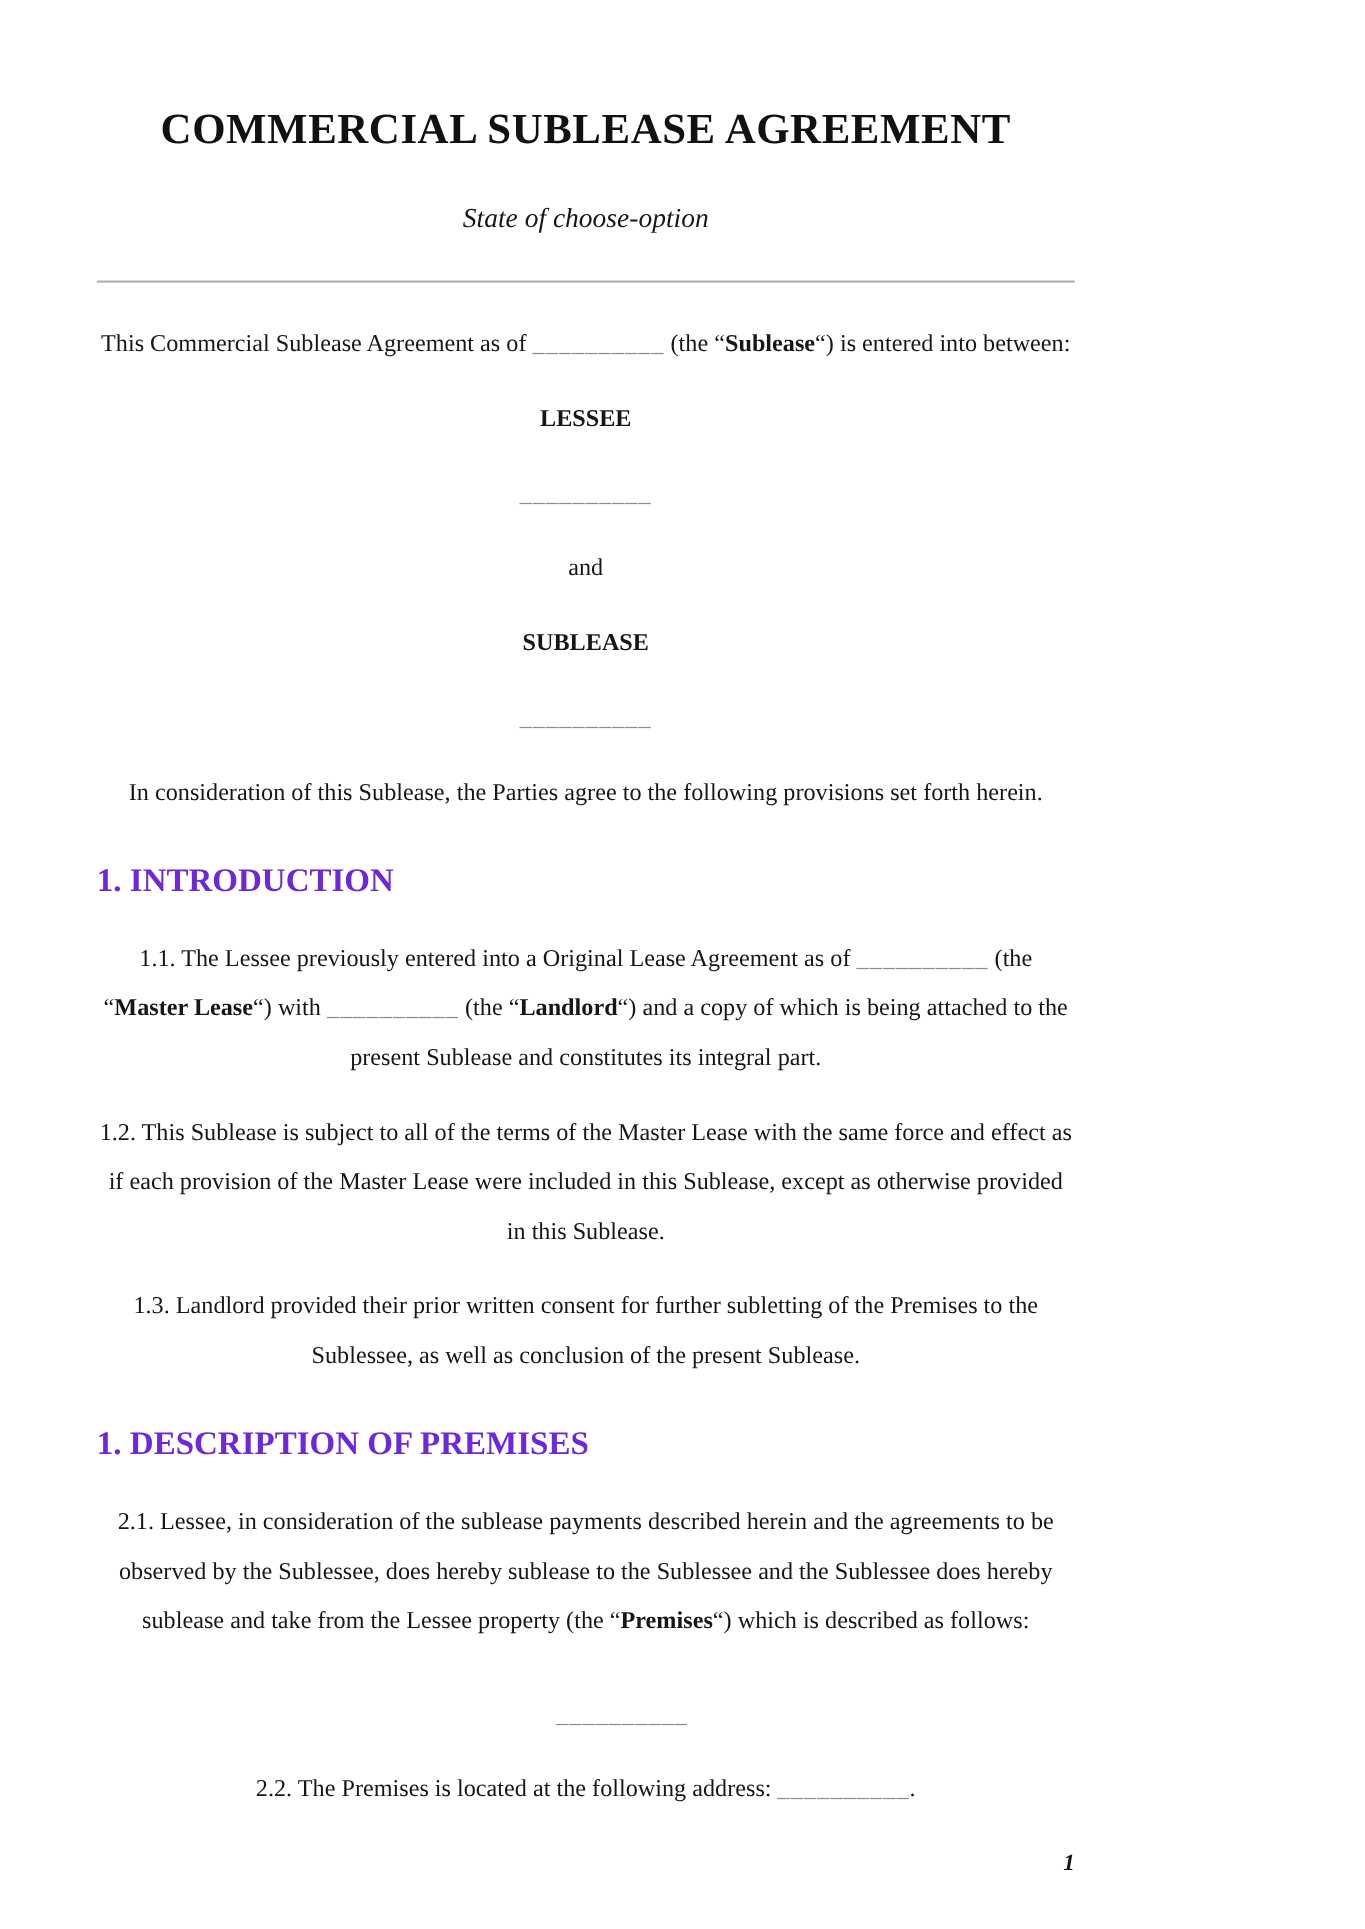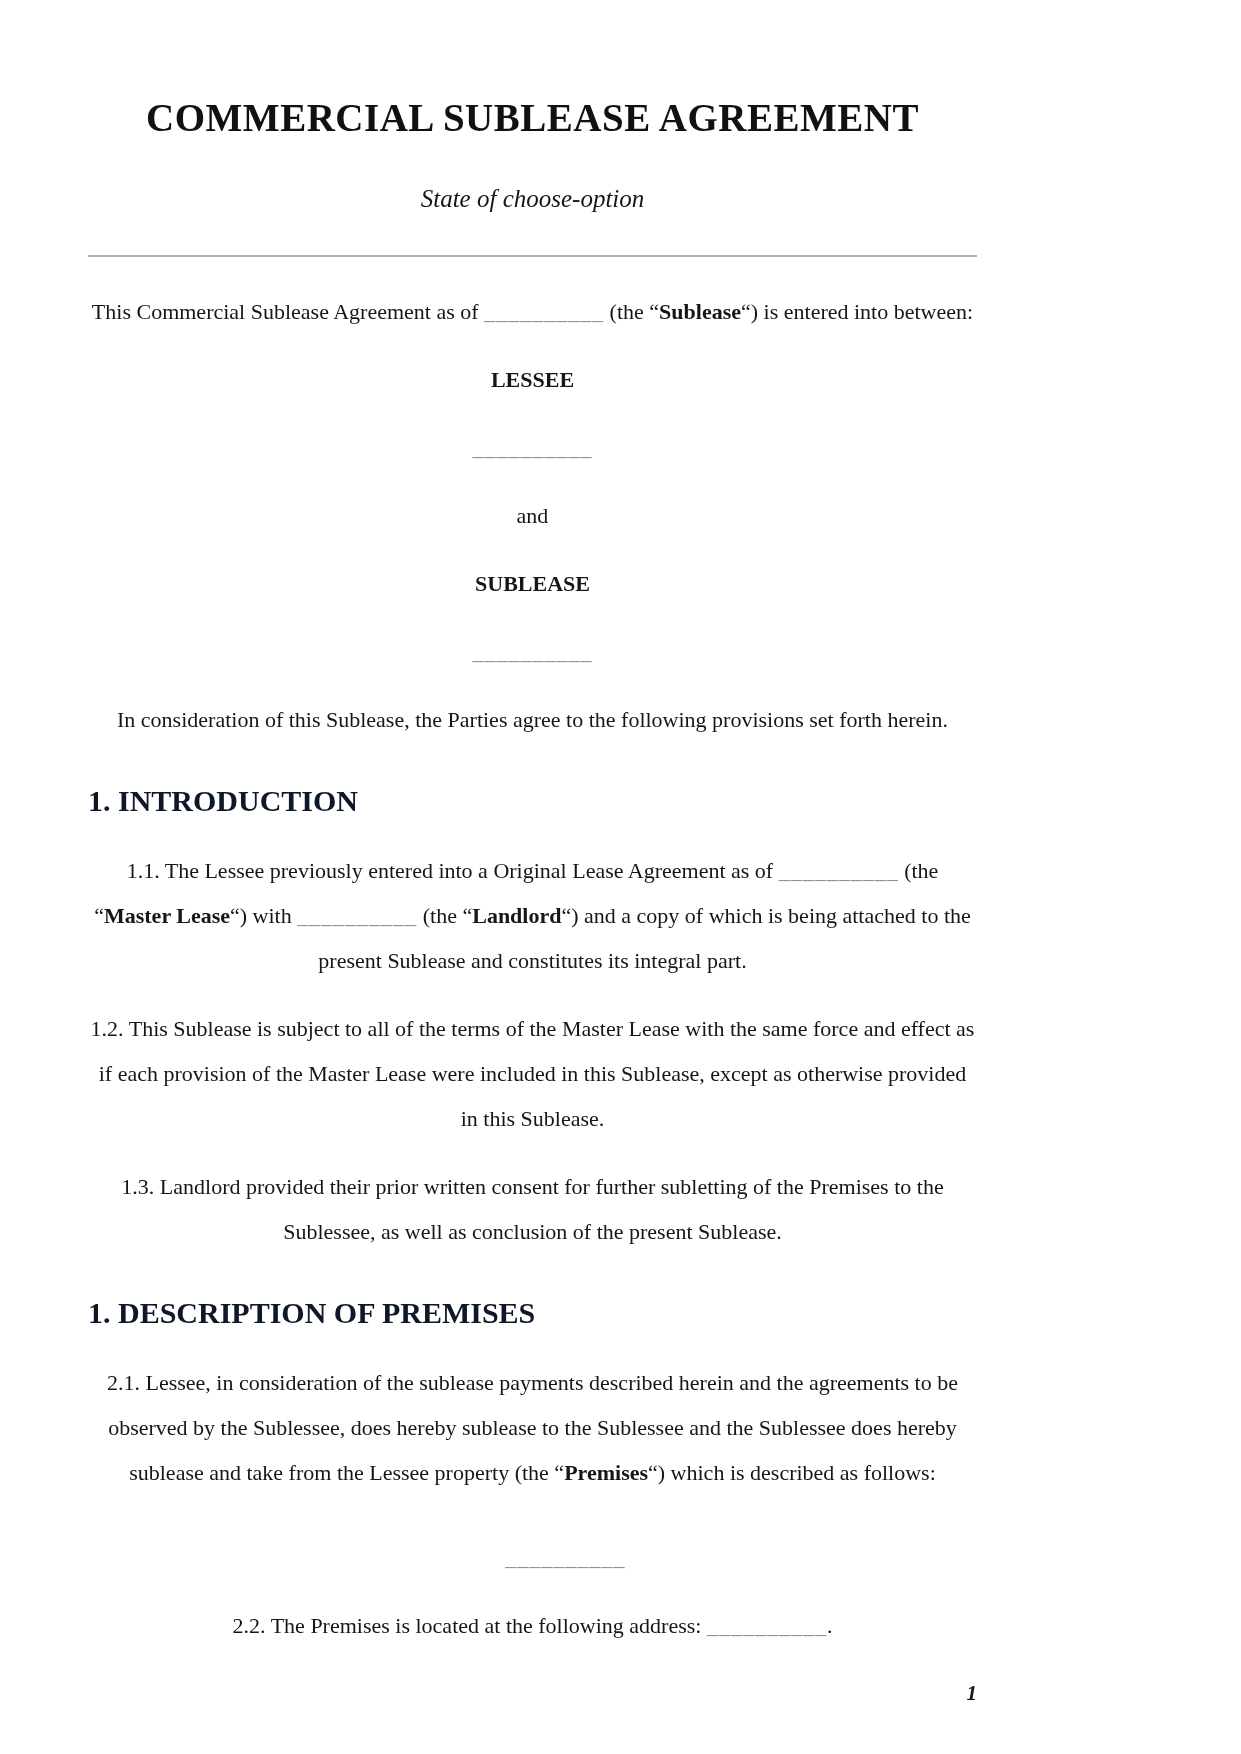--- a/index.html
+++ b/index.html
@@ -41,21 +41,21 @@
     margin: 0 0 23px 0;
     text-align: center;
   }
   .b { font-weight: bold; }
   .blank { color: #8c8c8c; letter-spacing: 1px; }
   h2.section {
     font-size: 30px;
     line-height: 38px;
     font-weight: bold;
     margin: 40px 0 28px 0;
-    color: #0f172a;
+    color: #6d28d9;
   }
   p.indent { padding-left: 66px; margin-top: 40px; }
   p.page-num {
     font-size: 21px;
     line-height: 45px;
     font-style: italic;
     font-weight: bold;
     text-align: right;
     margin: 23px 0 0 0;
   }

